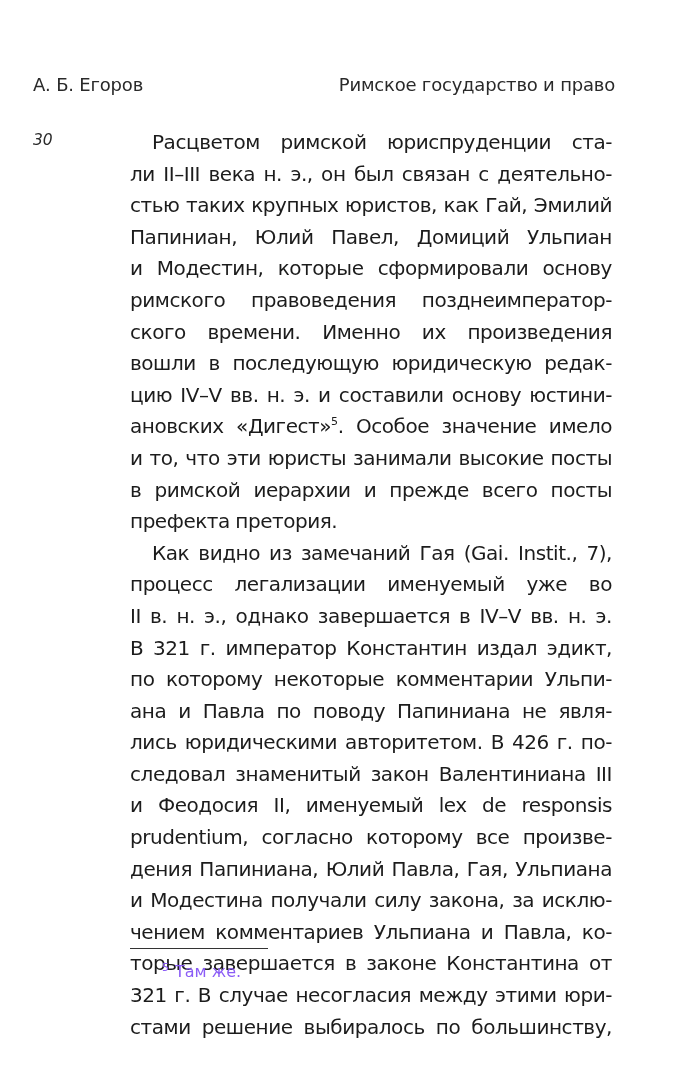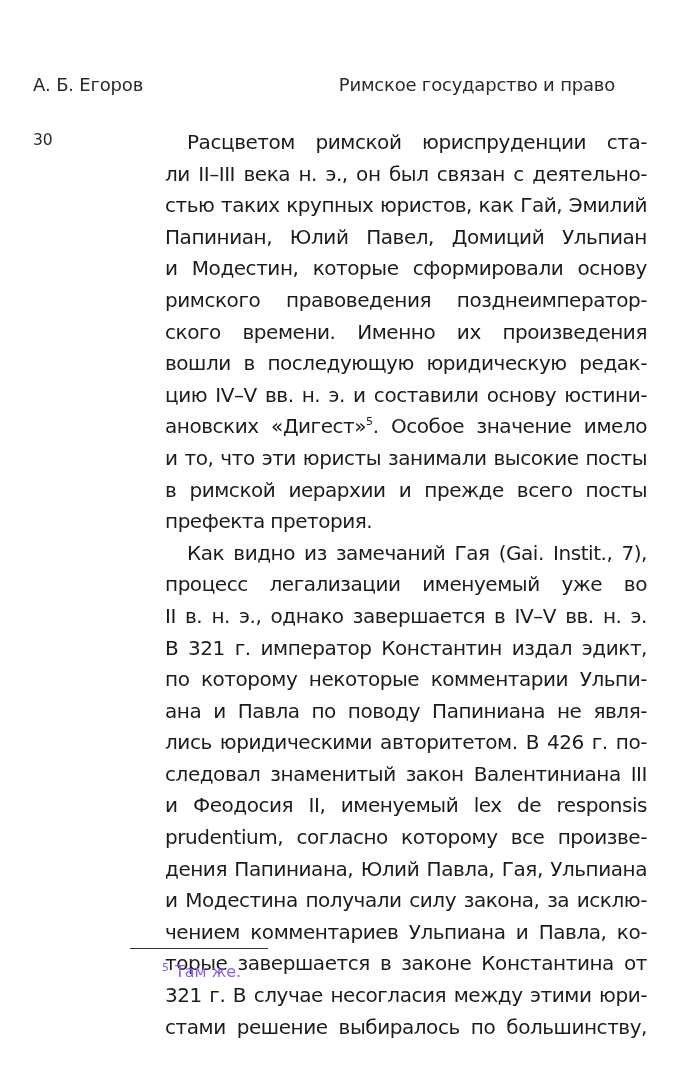--- a/index.html
+++ b/index.html
@@ -8,27 +8,26 @@
     position: relative; color: #1c1c1c;
     font-family: "DejaVu Sans", sans-serif;
   }
   .running-head {
     position: absolute; top: 74px; left: 33px; right: 62px;
     display: flex; justify-content: space-between;
     font-size: 18px; color: #2a2a2a; letter-spacing: -0.2px;
   }
   .page-number {
     position: absolute; top: 131px; left: 33px;
-    font-size: 15.5px; color: #2a2a2a;
+    font-size: 15.5px; color: #2a2a2a; font-style: italic;
   }
   .body-text {
     position: absolute; top: 127px; left: 130px; width: 482px;
     font-size: 20px; line-height: 31.6px; letter-spacing: -0.45px;
     word-spacing: -0.5px;
-    margin-left: 35px;
   }
   .line {
     display: block; white-space: nowrap; text-align: justify;
     text-align-last: justify; height: 31.6px;
   }
   .line.indent { padding-left: 22px; }
   .line.last { text-align-last: left; }
   sup { font-size: 11px; vertical-align: 8px; line-height: 0; }
   .footnote-rule {
     position: absolute; top: 948px; left: 130px; width: 138px;

